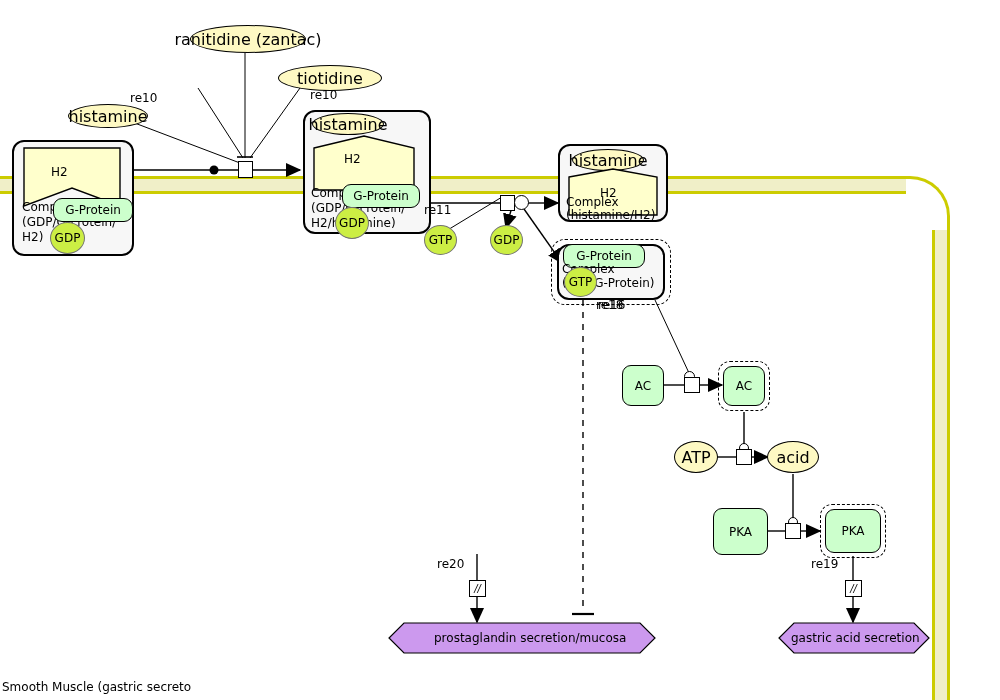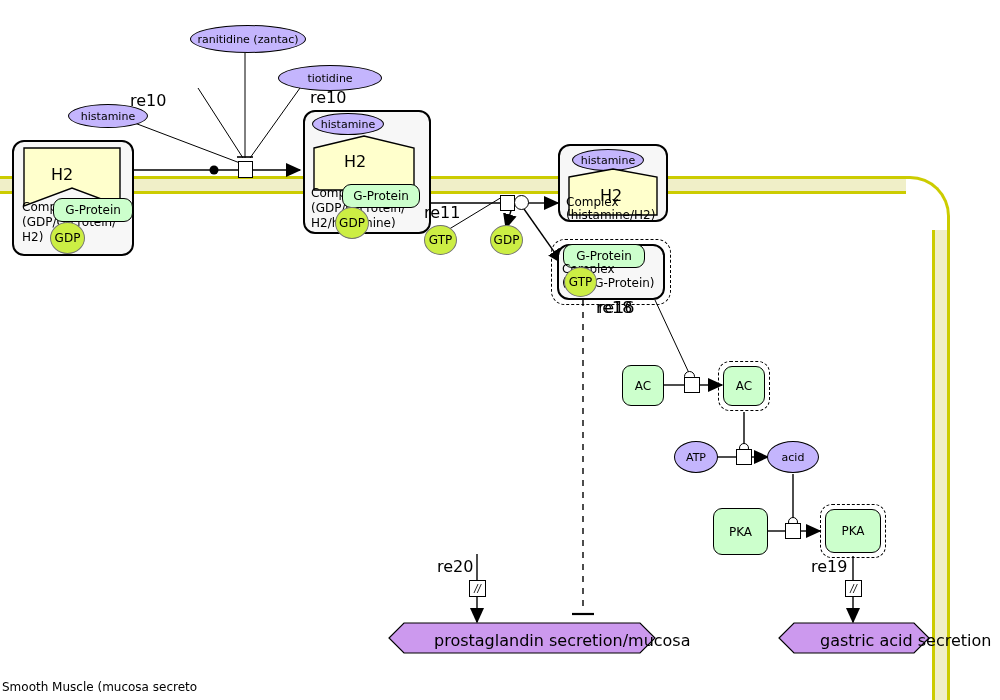--- a/index.html
+++ b/index.html
@@ -7,26 +7,26 @@
   body{width:1000px;height:700px;position:relative;overflow:hidden;
        font-family:"DejaVu Sans","Liberation Sans",sans-serif;}
   #canvas{position:absolute;left:0;top:0;width:1000px;height:700px;}
 
   
   .membrane{position:absolute;background:#f0efc8;border-top:3px solid #cccc00;border-bottom:3px solid #cccc00;box-sizing:border-box;}
   .membrane-corner{position:absolute;box-sizing:border-box;background:transparent;
        border-top:3px solid #cccc00;border-right:3px solid #cccc00;}
 
   
-  .lbl{position:absolute;font-size:16px;color:#000;white-space:nowrap;}
-
-  
-  .ellipse{position:absolute;background:#c4b5fd;border:1px solid #000;border-radius:50%;
+  .lbl{position:absolute;font-size:12px;color:#000;white-space:nowrap;}
+
+  
+  .ellipse{position:absolute;background:#fef9c3;border:1px solid #000;border-radius:50%;
            display:flex;align-items:center;justify-content:center;
-           font-size:11px;color:#000;white-space:nowrap;box-sizing:border-box;}
+           font-size:16px;color:#000;white-space:nowrap;box-sizing:border-box;}
   .circle{position:absolute;background:#ccee44;border:1px solid #737373;border-radius:50%;
            display:flex;align-items:center;justify-content:center;
            font-size:12px;color:#000;white-space:nowrap;box-sizing:border-box;}
 
   
   .macro{position:absolute;background:#ccffcc;border:1.5px solid #000;border-radius:9px;
          display:flex;align-items:center;justify-content:center;
          font-size:12px;color:#000;box-sizing:border-box;}
   .clone-box{position:absolute;border:1.5px dashed #000;border-radius:12px;box-sizing:border-box;}
 
@@ -201,25 +201,25 @@
   <div class="macro" style="left:825px;top:509px;width:56px;height:44px;">PKA</div>
 
   <svg class="pheno" style="left:388px;top:622px;width:268px;height:32px;" viewBox="0 0 268 32">
     <polygon points="16,1 252,1 267,16 252,31 16,31 1,16" fill="#cc99ee" stroke="#000" stroke-width="1.2"></polygon>
   </svg>
   <div class="lbl" style="left:434px;top:631px;text-align:center;">prostaglandin secretion/mucosa</div>
 
   <svg class="pheno" style="left:778px;top:622px;width:152px;height:32px;" viewBox="0 0 152 32">
     <polygon points="16,1 136,1 151,16 136,31 16,31 1,16" fill="#cc99ee" stroke="#000" stroke-width="1.2"></polygon>
   </svg>
-  <div class="lbl" style="left:791px;top:631px;margin-left:29px;">gastric acid secretion</div>
+  <div class="lbl" style="left:791px;top:631px;">gastric acid secretion</div>
 
   <div class="lbl" style="left:130px;top:91px;">re10</div>
   <div class="lbl" style="left:310px;top:88px;">re10</div>
   <div class="lbl" style="left:424px;top:203px;">re11</div>
   <div class="lbl" style="left:598px;top:298px;">re16</div>
   <div class="lbl" style="left:596px;top:298px;">re18</div>
   <div class="lbl" style="left:811px;top:557px;">re19</div>
   <div class="lbl" style="left:437px;top:557px;">re20</div>
 
-  <div class="caption" style="left:2px;top:680px;">Smooth Muscle (mucosa secreto</div>
+  <div class="caption" style="left:2px;top:680px;">Smooth Muscle (gastric secreto</div>
 
 </div>
 
 </body></html>

